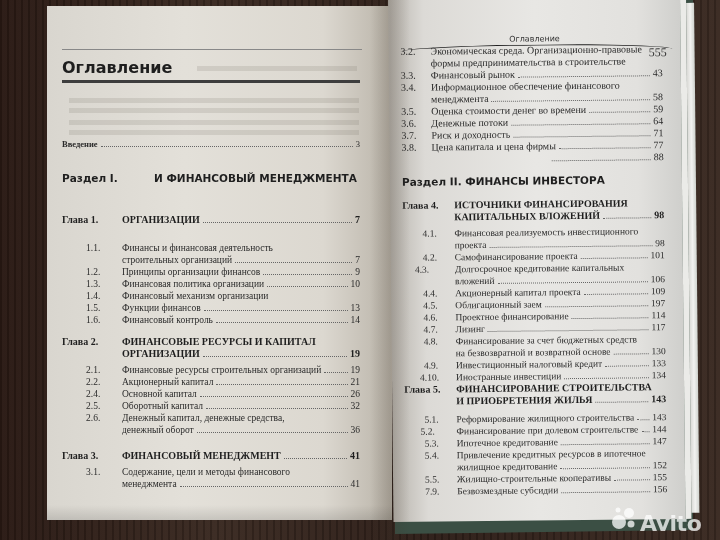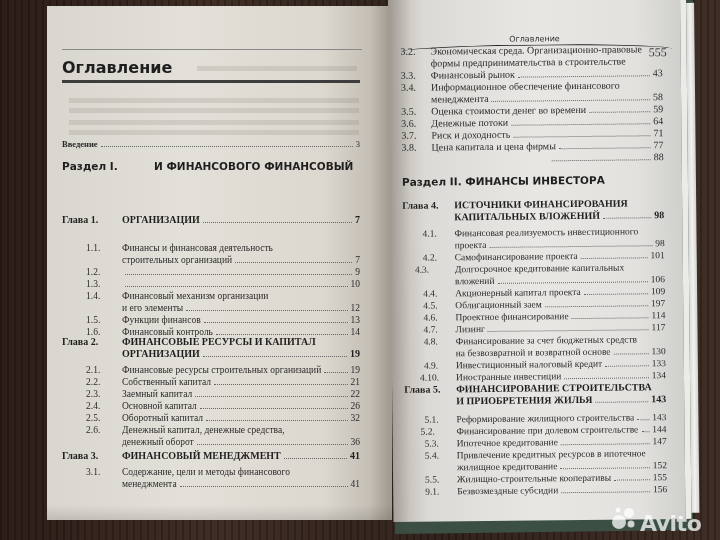--- a/index.html
+++ b/index.html
@@ -100,25 +100,25 @@
   <div class="title-rule"></div>
 
   <div class="entries" style="top:132px">
     <div class="row leader" style="font-size:8.5px">
       <span class="bold">Введение</span>
       <span class="fill"></span>
       <span>3</span>
     </div>
   </div>
 
-  <div class="entries" style="top:154px">
+  <div class="entries" style="top:166px">
     <div class="section-head" style="display:flex">
       <span style="width:92px">Раздел I.</span>
       <span>
-        <span style="display:block">И ФИНАНСОВОГО ФИНАНСОВЫЙ</span>
+        <span style="display:block">И ФИНАНСОВЫЙ МЕНЕДЖМЕНТА</span>
       </span>
     </div>
   </div>
 
   <div class="entries" style="top:208px">
     <div class="chapter-head" style="display:flex">
       <span style="width:60px">Глава 1.</span>
       <span style="flex:1">
         <span class="leader" style="display:flex">
             <span>ОРГАНИЗАЦИИ</span>
@@ -136,38 +136,35 @@
       <span class="txt">Финансы и финансовая деятельность</span>
       <span class="leader">
           <span>строительных организаций</span>
           <span class="fill"></span>
           <span>7</span>
         </span>
     </div>
 
     <div class="row leader" style="padding-left:60px">
       <span class="num" style="left:24px">1.2.</span>
+      <span>Принципы организации финансов</span>
         <span class="fill"></span>
         <span>9</span>
     </div>
 
     <div class="row leader" style="padding-left:60px">
       <span class="num" style="left:24px">1.3.</span>
+      <span>Финансовая политика организации</span>
         <span class="fill"></span>
         <span>10</span>
     </div>
 
     <div class="row" style="padding-left:60px">
       <span class="num" style="left:24px">1.4.</span>
       <span class="txt">Финансовый механизм организации</span>
-      <span class="leader">
-          <span>и его элементы</span>
-          <span class="fill"></span>
-          <span>12</span>
-        </span>
     </div>
 
     <div class="row leader" style="padding-left:60px">
       <span class="num" style="left:24px">1.5.</span>
       <span>Функции финансов</span>
         <span class="fill"></span>
         <span>13</span>
     </div>
 
     <div class="row leader" style="padding-left:60px">
@@ -194,29 +191,23 @@
 
   <div class="entries" style="top:358px">
     <div class="row leader" style="padding-left:60px">
       <span class="num" style="left:24px">2.1.</span>
       <span>Финансовые ресурсы строительных организаций</span>
         <span class="fill"></span>
         <span>19</span>
     </div>
     <div class="row leader" style="padding-left:60px">
       <span class="num" style="left:24px">2.2.</span>
-      <span>Собственный капитал</span>
+      <span>Акционерный капитал</span>
         <span class="fill"></span>
         <span>21</span>
-    </div>
-    <div class="row leader" style="padding-left:60px">
-      <span class="num" style="left:24px">2.3.</span>
-      <span>Заемный капитал</span>
-        <span class="fill"></span>
-        <span>22</span>
     </div>
     <div class="row leader" style="padding-left:60px">
       <span class="num" style="left:24px">2.4.</span>
       <span>Основной капитал</span>
         <span class="fill"></span>
         <span>26</span>
     </div>
     <div class="row leader" style="padding-left:60px">
       <span class="num" style="left:24px">2.5.</span>
       <span>Оборотный капитал</span>
@@ -448,21 +439,21 @@
           <span>152</span>
         </span>
     </div>
     <div class="row leader" style="padding-left:52px">
       <span class="num" style="left:20px">5.5.</span>
       <span>Жилищно-строительные кооперативы</span>
         <span class="fill"></span>
         <span>155</span>
     </div>
     <div class="row leader" style="padding-left:52px">
-      <span class="num" style="left:20px">9.1.</span>
+      <span class="num" style="left:20px">7.9.</span>
       <span>Безвозмездные субсидии</span>
         <span class="fill"></span>
         <span>156</span>
     </div>
   </div>
 </div>
 
 <div class="gutter-shadow"></div>
 
 <svg class="avito-dots" viewBox="0 0 26 26">

